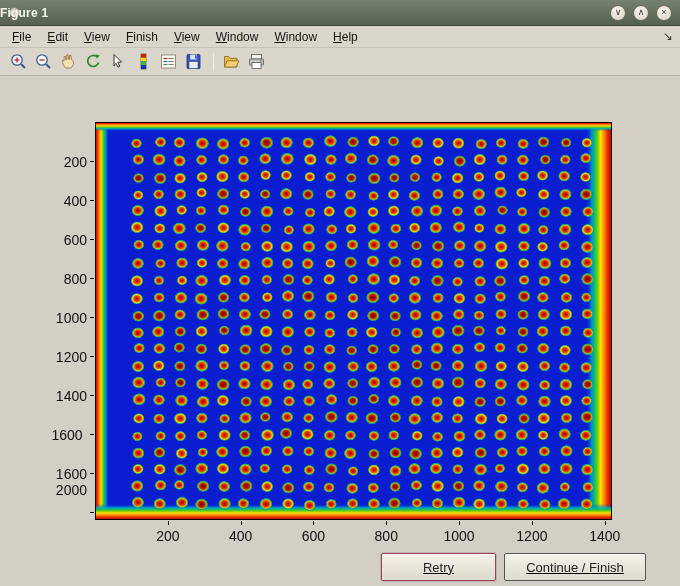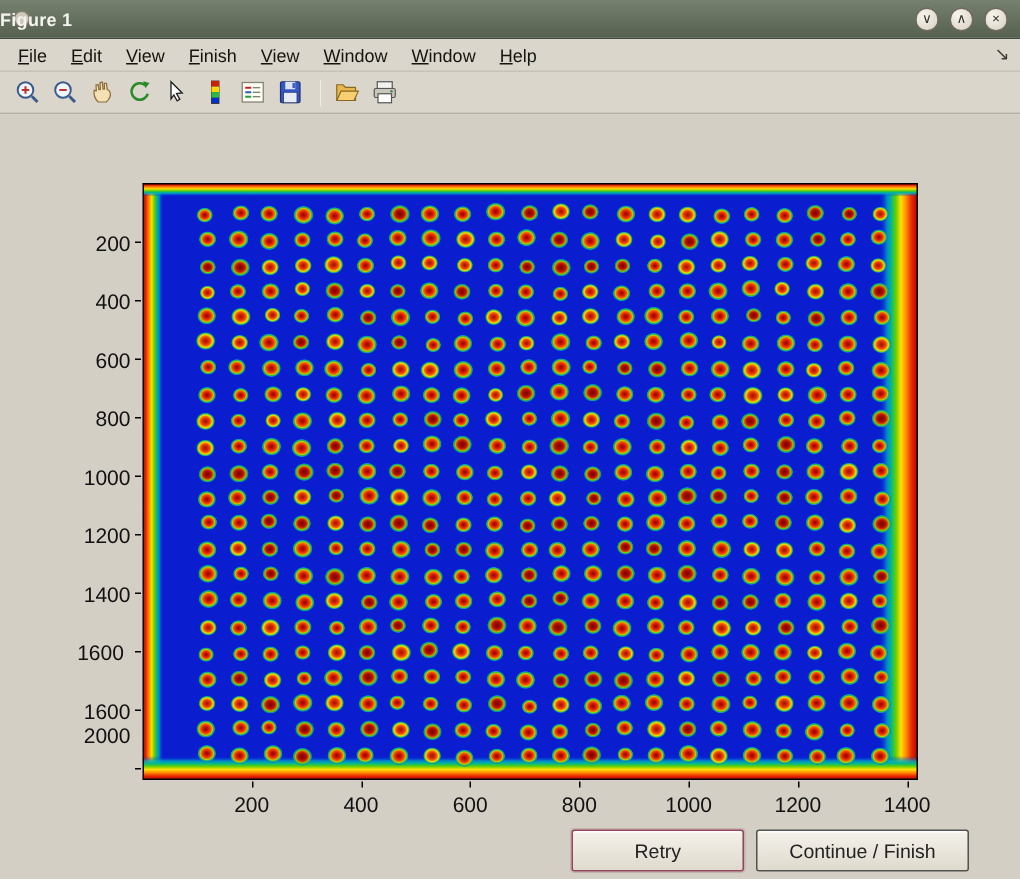--- a/index.html
+++ b/index.html
@@ -40,21 +40,21 @@
     margin:0 6px; }
 
   
   .canvas { position:absolute; top:76px; left:0; right:0; bottom:0; background:#d3cfc5; }
   .plot { position:absolute; left:95px; top:46px; width:517px; height:398px; }
   .plot svg { display:block; }
   .axis-label { position:absolute; font-size:14px; color:#111; }
   .tick { position:absolute; background:#000; }
 
   
-  .btn-row { position:absolute; right:34px; bottom:5px; display:flex; gap:8px; }
+  .btn-row { position:absolute; right:34px; bottom:5px; display:flex; gap:8px;text-decoration:underline; }
   .btn { height:28px; font-size:13px; color:#222; font-family:inherit;
     background:linear-gradient(#f5f2eb,#dedacd); border-radius:2px;
     box-shadow:inset 0 1px 0 #fff; cursor:default; }
   .btn.retry { width:115px; border:1px solid #94475a;
     box-shadow:inset 0 1px 0 #fff, 0 0 0 1px rgba(148,71,90,.22); }
   .btn.continue { width:142px; border:1px solid #54544e; }
 </style>
 </head>
 <body>
 

